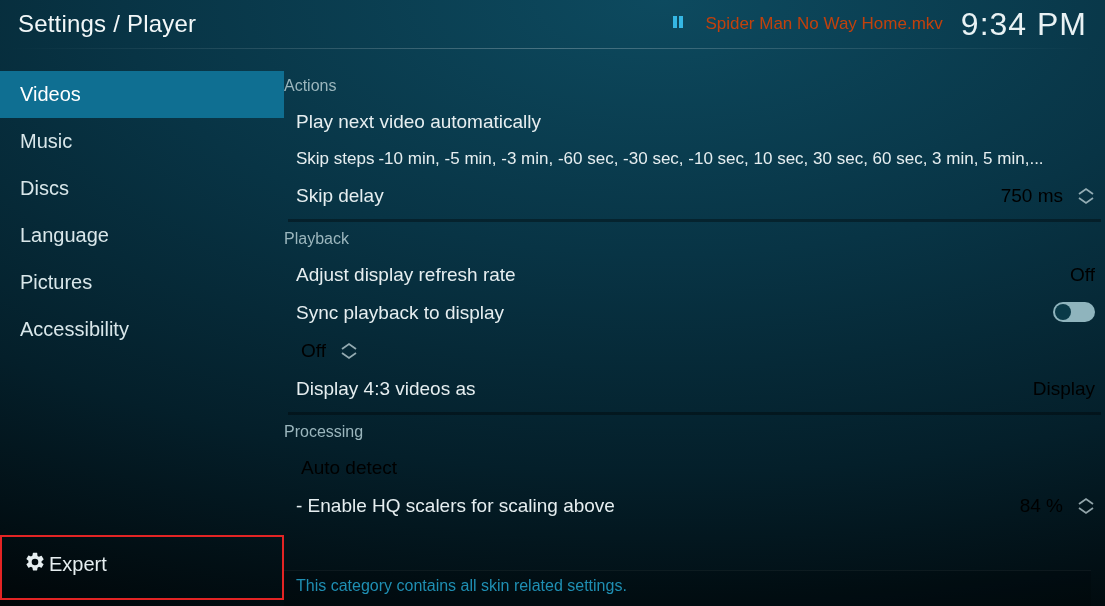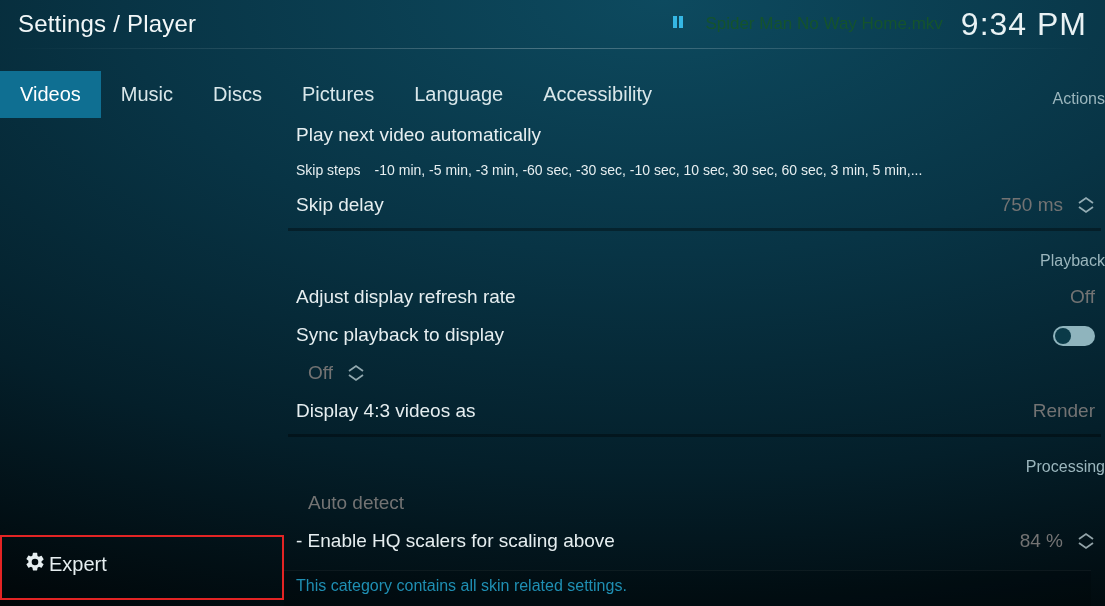--- a/index.html
+++ b/index.html
@@ -6,68 +6,68 @@
   html, body { width: 1105px; height: 606px; overflow: hidden; font-family: "Segoe UI Light", "Helvetica Neue", Arial, sans-serif; font-weight: 300; }
   body {
     background: radial-gradient(ellipse 140% 120% at 60% 0%, #0d4a5f 0%, #083445 35%, #041f2a 65%, #000 100%);
     color: #e6eef0;
   }
 
   
   .header { display: flex; align-items: center; justify-content: space-between; height: 48px; padding: 0 18px; }
   .breadcrumb { font-size: 24px; color: #f2f7f8; letter-spacing: .2px; }
   .header-right { display: flex; align-items: center; gap: 18px; font-size: 20px; }
-  .now-playing { display: flex; align-items: center; gap: 20px; color: #14532d; font-size: 17px; }
+  .now-playing { display: flex; align-items: center; gap: 20px; color: #c2410c; font-size: 17px; }
   .clock { font-size: 32px; color: #e9f2f4; font-weight: 300; letter-spacing: 1px; }
   .hr { height: 1px; background: linear-gradient(90deg, rgba(255,255,255,0) 0%, rgba(255,255,255,.25) 50%, rgba(255,255,255,0) 100%); margin: 0 8px 0 8px; }
 
   
   .app { display: flex; height: calc(606px - 48px - 1px); }
 
   
   .sidebar { width: 284px; display: flex; flex-direction: column; justify-content: space-between; padding-bottom: 6px; }
-  .cats { padding-top: 22px; display: flex; flex-direction: row; }
+  .cats { padding-top: 22px; display: flex; flex-direction: column; }
   .cat {
     padding: 12px 20px; font-size: 20px; color: #d9e7ea; cursor: pointer;
   }
   .cat.active { background: #0f6f92; color: #fff; }
   .level-btn {
     display: flex; align-items: center; gap: 3px;
     margin: 0 0 6px 6px; padding: 10px 12px;
     color: #e6eef0; font-size: 20px; cursor: pointer;
     width: 148px;
   }
   .level-box { border: 2px solid #e32424; padding: 4px 8px 4px 4px; }
 
   
   .content { flex: 1; padding-top: 20px; overflow: hidden; position: relative; }
-  .section-hdr { text-align: right; color: #9bb6bd; font-size: 16px; margin: 21px 0 8px; }
+  .section-hdr { text-align: left; color: #9bb6bd; font-size: 16px; margin: 8px 0 8px; }
   .row {
-    display: flex; align-items: flex-end; justify-content: space-between;
+    display: flex; align-items: flex-start; justify-content: space-between;
     padding: 8px 10px 8px 12px; font-size: 19px; color: #e6eef0;
     min-height: 38px;
   }
   .row .label { white-space: nowrap; overflow: hidden; text-overflow: ellipsis; }
-  .row .value { white-space: nowrap; overflow: hidden; text-overflow: ellipsis; margin-left: 12px; color: #737373; }
+  .row .value { white-space: nowrap; overflow: hidden; text-overflow: ellipsis; margin-left: 5px; color: #000000; }
   .row .value-group { display: flex; align-items: center; gap: 14px; }
   .group-sep { height: 3px; background: rgba(0,0,0,.35); margin: 4px 4px; }
 
   
   .toggle { width: 42px; height: 20px; border-radius: 10px; background: #8fb4bd; position: relative; }
   .toggle::after { content:""; position:absolute; left:2px; top:2px; width:16px; height:16px; border-radius:50%; background:#0a3a48; }
 
   
   .spin { display:flex; flex-direction:column; line-height:0; gap:0; opacity:.7; }
   .spin svg { display:block; }
 
   
   .desc { position:absolute; left:0; right:14px; bottom:0; height:36px; padding:6px 12px; font-size:16px; color:#1f8fb3; border-top:1px solid rgba(255,255,255,.05); background: rgba(0,0,0,.15); }
 
   
-  .skip-row { display:flex; gap:14px; padding:8px 12px; font-size:14px; color:#e6eef0; align-items:baseline; }
+  .skip-row { display:flex; gap:4px; padding:8px 12px; font-size:17px; color:#e6eef0; align-items:baseline; }
   .skip-row .vals { flex:1; white-space:nowrap; overflow:hidden; text-overflow:ellipsis; }
 </style>
 </head>
 <body>
 
 <div class="header">
   <div class="breadcrumb">Settings / Player</div>
   <div class="header-right">
     <div class="now-playing">
       <span>
@@ -83,22 +83,22 @@
 </div>
 <div class="hr"></div>
 
 <div class="app">
 
   <div class="sidebar">
     <div class="cats" id="cats">
         <div class="cat active">Videos</div>
         <div class="cat">Music</div>
         <div class="cat">Discs</div>
+        <div class="cat">Language</div>
         <div class="cat">Pictures</div>
-        <div class="cat">Language</div>
         <div class="cat">Accessibility</div>
       </div>
     <div class="level-box">
       <div class="level-btn">
         <span>
           <svg width="22" height="22" viewBox="0 0 24 24" fill="#e6eef0">
               <path d="M19.14,12.94a7.49,7.49,0,0,0,.05-.94,7.49,7.49,0,0,0-.05-.94l2.03-1.58a.5.5,0,0,0,.12-.64l-1.92-3.32a.5.5,0,0,0-.61-.22l-2.39,1a7.17,7.17,0,0,0-1.62-.94l-.36-2.54A.5.5,0,0,0,13.9,2H10.1a.5.5,0,0,0-.49.42L9.25,5a7.17,7.17,0,0,0-1.62.94l-2.39-1a.5.5,0,0,0-.61.22L2.71,8.44a.5.5,0,0,0,.12.64L4.86,10.66a7.49,7.49,0,0,0-.05.94,7.49,7.49,0,0,0,.05.94L2.83,14.12a.5.5,0,0,0-.12.64l1.92,3.32a.5.5,0,0,0,.61.22l2.39-1a7.17,7.17,0,0,0,1.62.94l.36,2.54a.5.5,0,0,0,.49.42h3.8a.5.5,0,0,0,.49-.42l.36-2.54a7.17,7.17,0,0,0,1.62-.94l2.39,1a.5.5,0,0,0,.61-.22l1.92-3.32a.5.5,0,0,0-.12-.64ZM12,15.6A3.6,3.6,0,1,1,15.6,12,3.6,3.6,0,0,1,12,15.6Z"></path>
             </svg>
         </span>
         <span>Expert</span>
@@ -148,21 +148,21 @@
               <polyline points="2,7 9,2 16,7" fill="none" stroke="#cfe1e5" stroke-width="1.8"></polyline>
             </svg>
             <svg width="18" height="9" viewBox="0 0 18 9">
               <polyline points="2,2 9,7 16,2" fill="none" stroke="#cfe1e5" stroke-width="1.8"></polyline>
             </svg>
           </span>
         </span>
       </div>
       <div class="row">
         <span class="label">Display 4:3 videos as</span>
-        <span class="value">Render</span>
+        <span class="value">Display</span>
       </div>
       <div class="group-sep"></div>
       <div class="section-hdr">Processing</div>
       <div class="row">
         <span class="value">Auto detect</span>
       </div>
       <div class="row">
         <span class="label">- Enable HQ scalers for scaling above</span>
         <span class="value-group">
           <span class="value">84 %</span>

